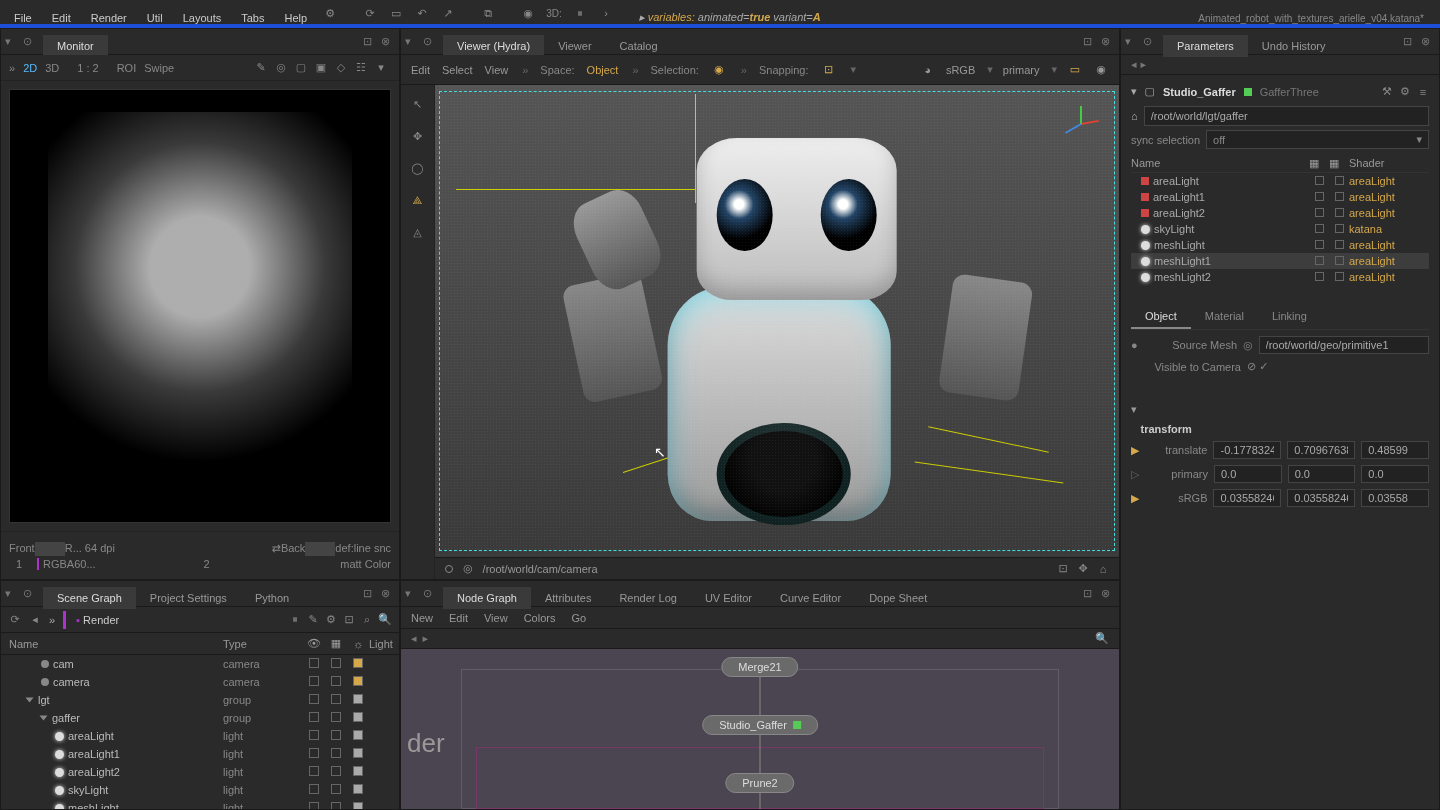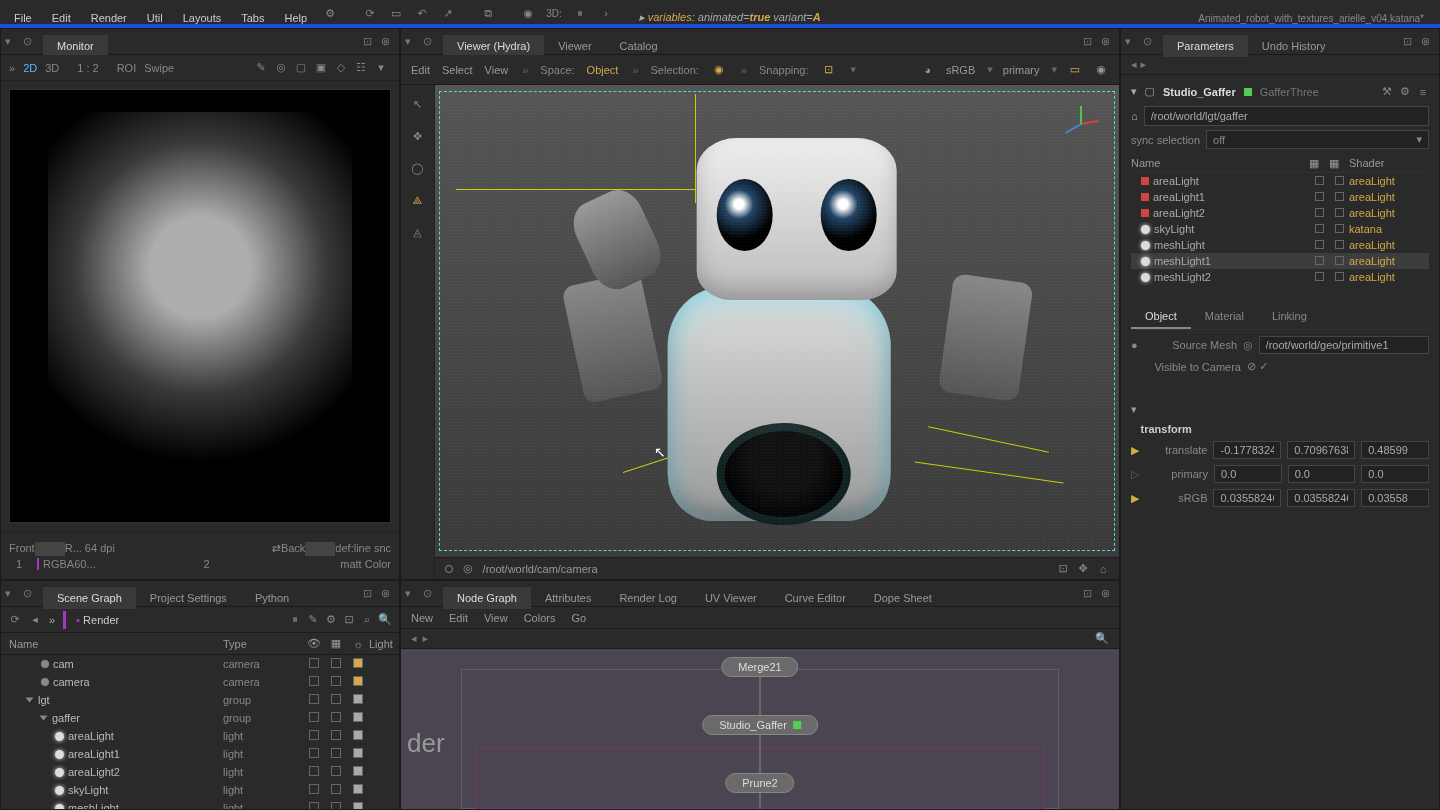--- a/index.html
+++ b/index.html
@@ -424,21 +424,21 @@
     <div class="panel nodegraph">
       <div class="panel-head">
         <div class="left-icons">
           <span class="ctrl-icon">▾</span>
           <span class="ctrl-icon">⊙</span>
         </div>
         <div id="ng-tabs" style="display:flex;">
             <div class="tab active">Node Graph</div>
             <div class="tab">Attributes</div>
             <div class="tab">Render Log</div>
-            <div class="tab">UV Viewer</div>
+            <div class="tab">UV Editor</div>
             <div class="tab">Curve Editor</div>
             <div class="tab">Dope Sheet</div>
           </div>
         <div class="tab-corner">
           <span class="ctrl-icon">⊡</span>
           <span class="ctrl-icon">⊗</span>
         </div>
       </div>
       <div class="ng-menu" id="ng-menu">
           <span>New</span>

